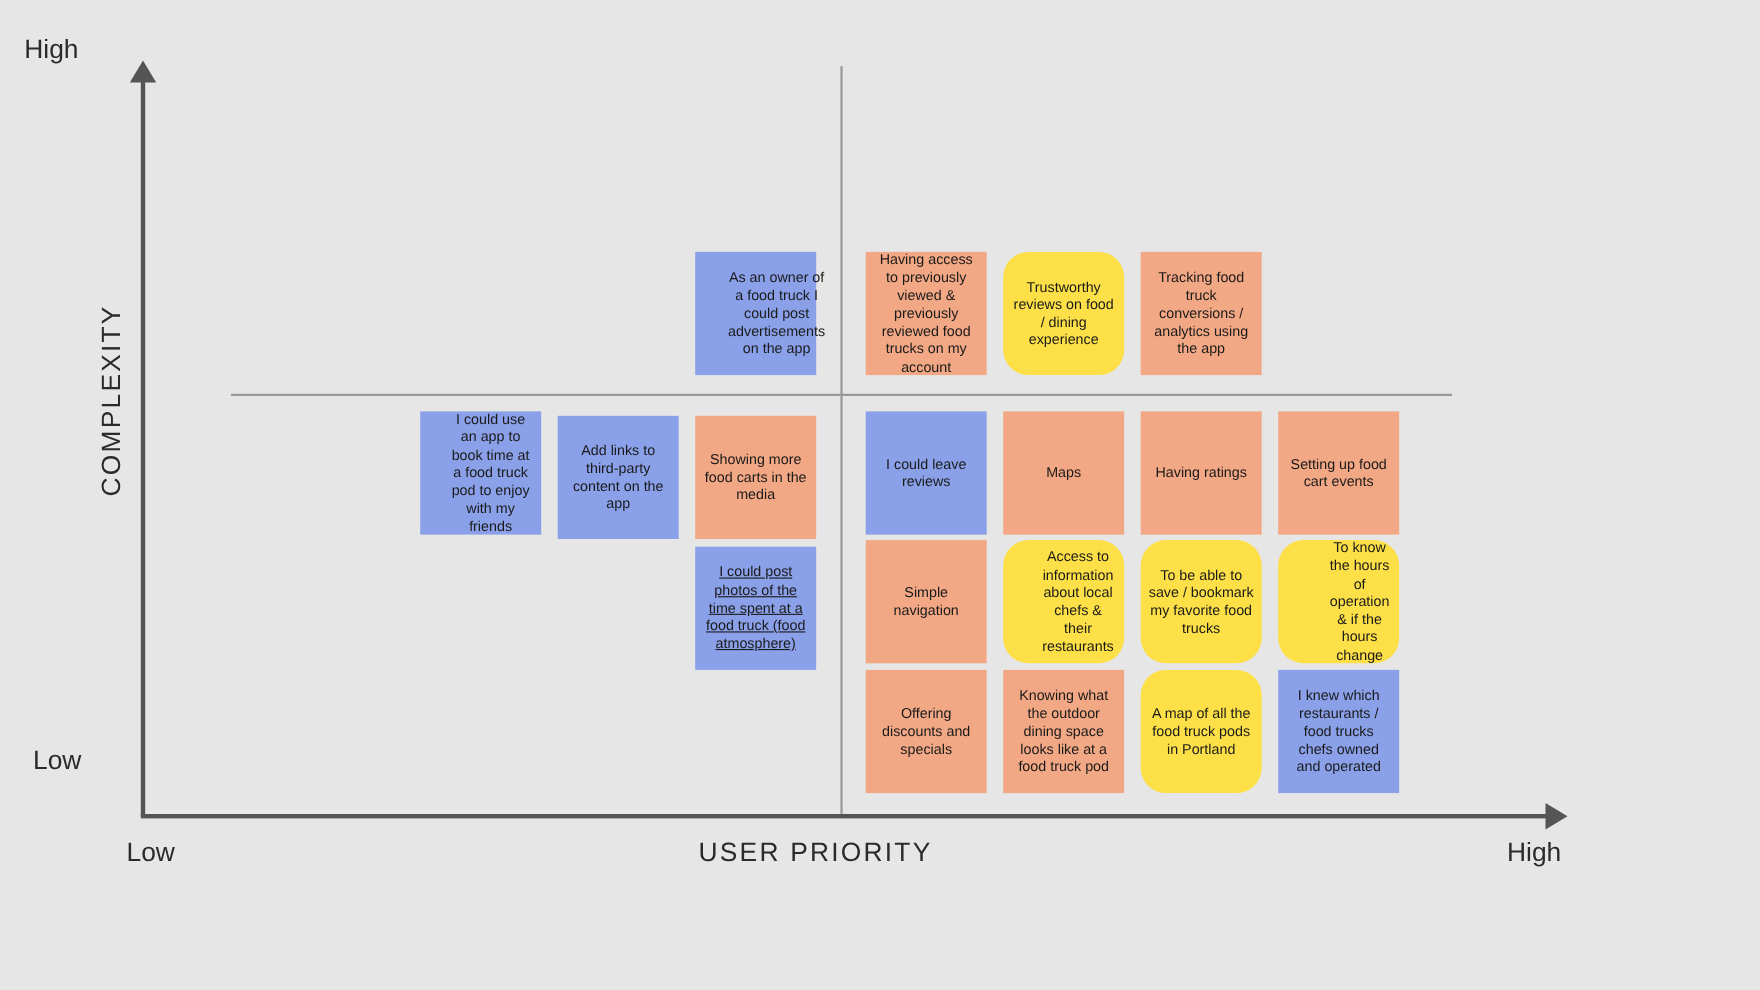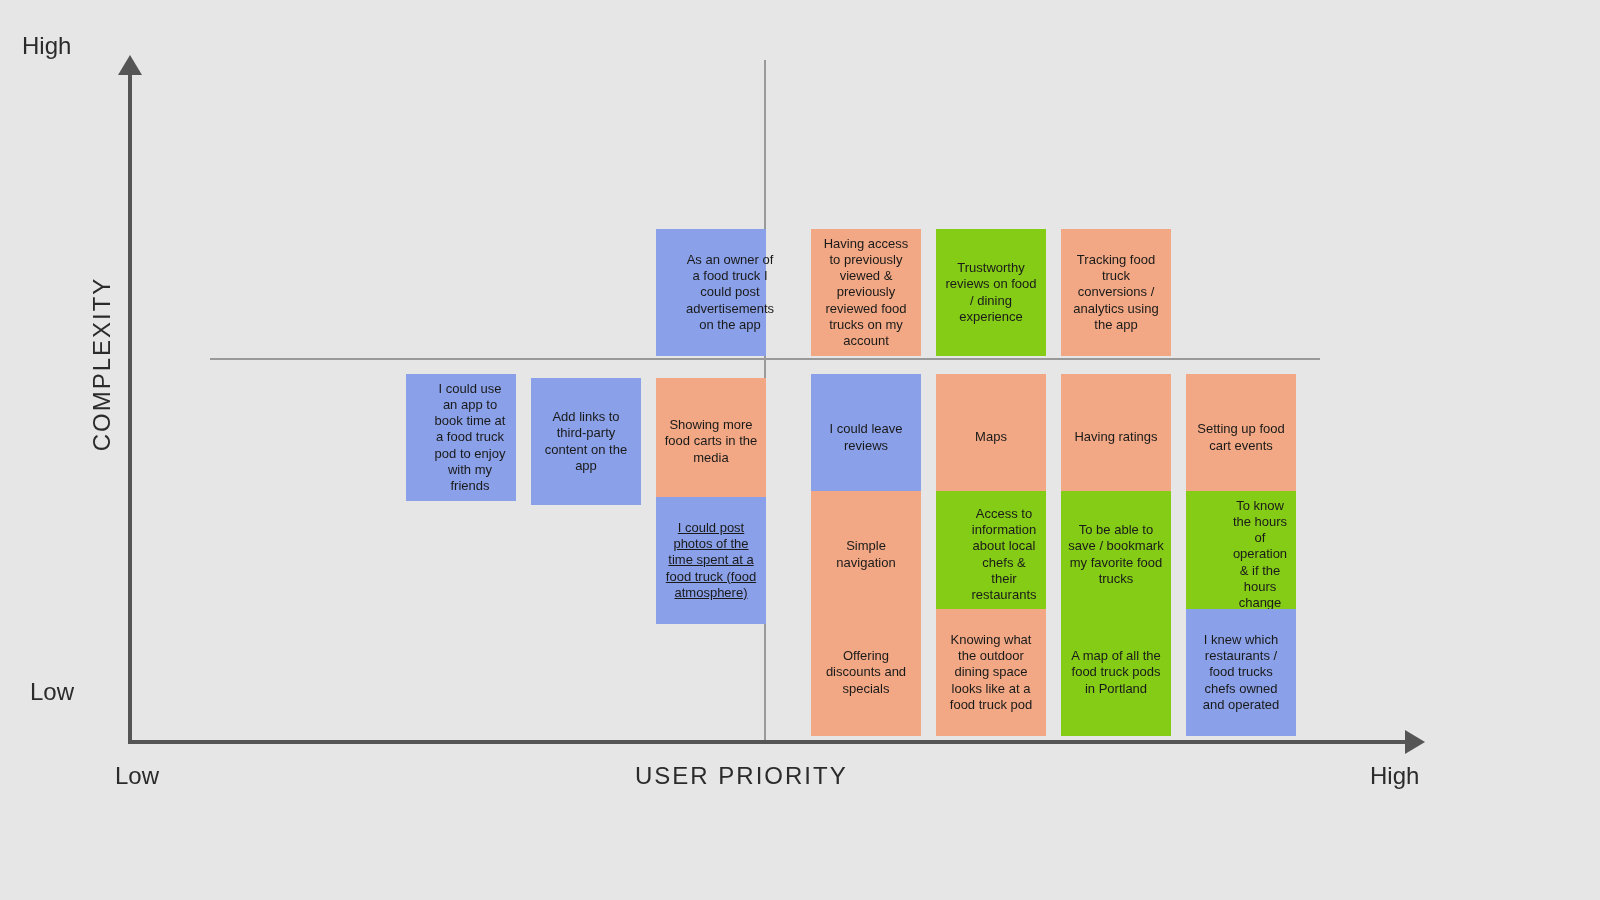--- a/index.html
+++ b/index.html
@@ -75,34 +75,33 @@
       left: 210px;
       top: 358px;
       width: 1110px;
       height: 2px;
       background: #999;
     }
 
     .card {
       position: absolute;
       width: 110px;
-      height: 127px;
+      height: 112px;
       display: flex;
       align-items: center;
       justify-content: center;
       text-align: center;
       font-size: 13px;
       line-height: 1.25;
       color: #1a1a1a;
       padding: 6px;
-      margin-left: 24px;
     }
     .blue { background: #8aa0e8; }
     .orange { background: #f2a884; }
-    .green { background: #84cc16; }
+    .green { background: #fde047; border-radius: 23px; }
   </style>
 </head>
 <body>
 
 <div class="y-axis-line"></div>
 <div class="y-arrow"></div>
 <div class="x-axis-line"></div>
 <div class="x-arrow"></div>
 <div class="mid-vertical"></div>
 <div class="mid-horizontal"></div>

